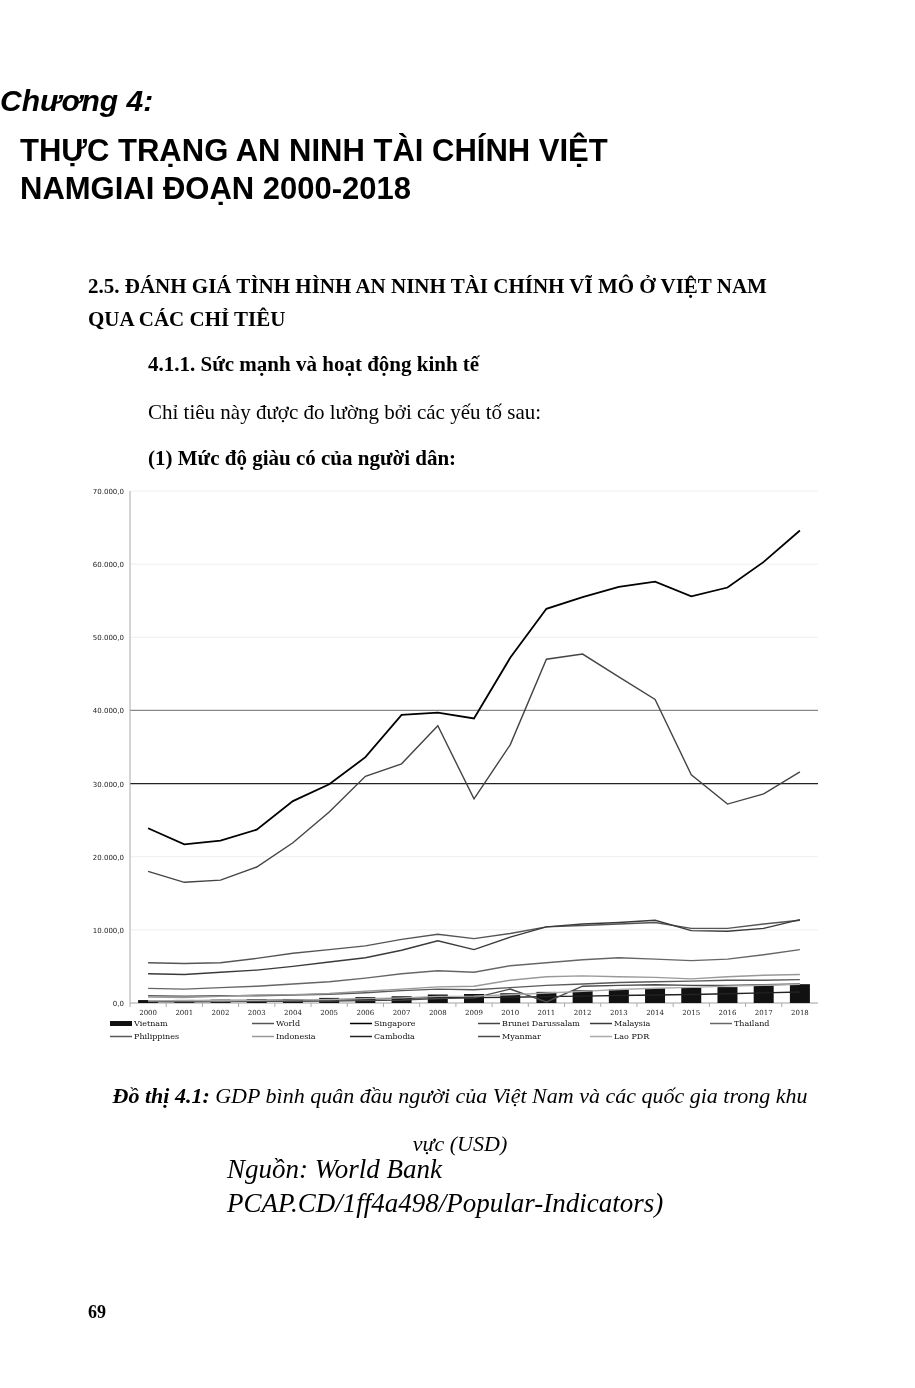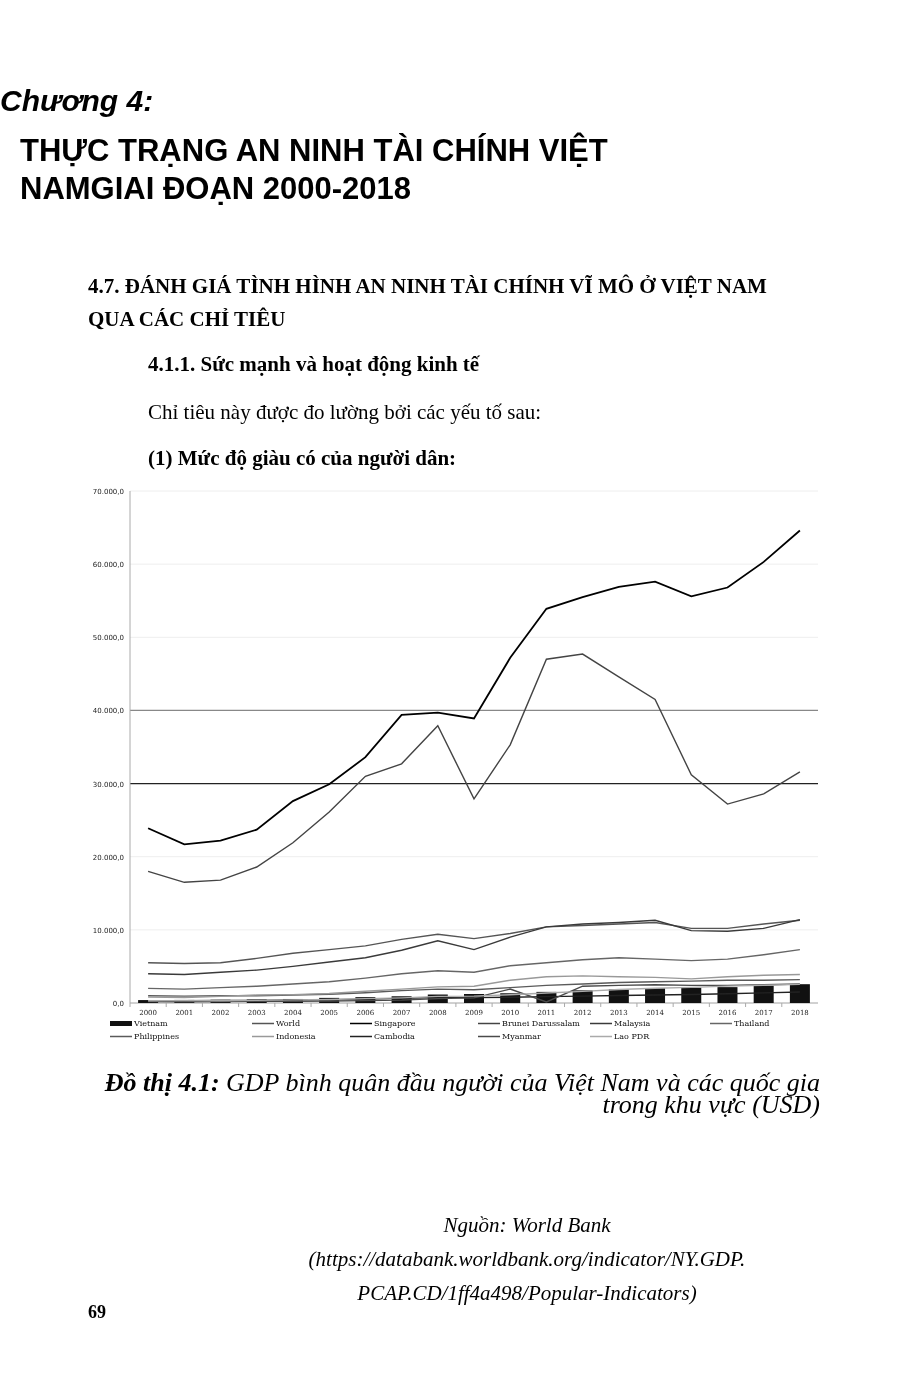--- a/index.html
+++ b/index.html
@@ -6,35 +6,35 @@
   body{width:915px;height:1388px;position:relative;overflow:hidden;color:#000;}
   .chapter{position:absolute;left:0;width:915px;text-align:left;font-family:"Liberation Sans",sans-serif;font-weight:bold;}
   .ch-num{top:84px;font-size:30px;font-style:italic;}
   .ch-title{top:132px;font-size:31px;line-height:38px;padding-left:20px;}
   .serif{font-family:"Liberation Serif",serif;}
   .h1{position:absolute;left:88px;top:270px;width:720px;font-size:21px;font-weight:bold;line-height:33px;}
   .h2{position:absolute;left:148px;top:352px;font-size:21px;font-weight:bold;}
   .p{position:absolute;left:148px;top:400px;font-size:21px;}
   .h3{position:absolute;left:148px;top:446px;font-size:21px;font-weight:bold;text-align:right;}
   #chart{position:absolute;left:80px;top:482px;width:760px;height:580px;}
-  .caption{position:absolute;left:100px;top:1072px;width:720px;text-align:right;font-size:26px;font-style:italic;line-height:22px;}
+  .caption{position:absolute;left:100px;top:1072px;width:720px;text-align:center;font-size:22px;font-style:italic;line-height:48px;}
   .caption b{font-weight:bold;}
-  .source{position:absolute;right:88px;top:1208px;width:600px;text-align:center;font-size:21px;font-style:italic;line-height:34px;}
+  .source{position:absolute;right:88px;top:1152px;width:600px;text-align:left;font-size:27px;font-style:italic;line-height:34px;}
   .pagenum{position:absolute;left:88px;top:1302px;font-size:18px;font-weight:bold;}
 </style>
 </head>
 <body>
 
 <div class="chapter ch-num">Chương 4:</div>
 <div class="chapter ch-title">
   <div>THỰC TRẠNG AN NINH TÀI CHÍNH VIỆT</div>
   <div>NAMGIAI ĐOẠN 2000-2018</div>
 </div>
 
-<div class="h1 serif">4.7. ĐÁNH GIÁ TÌNH HÌNH AN NINH TÀI CHÍNH VĨ MÔ Ở VIỆT NAM QUA CÁC CHỈ TIÊU</div>
+<div class="h1 serif">2.5. ĐÁNH GIÁ TÌNH HÌNH AN NINH TÀI CHÍNH VĨ MÔ Ở VIỆT NAM QUA CÁC CHỈ TIÊU</div>
 <div class="h2 serif">4.1.1. Sức mạnh và hoạt động kinh tế</div>
 <div class="p serif">Chỉ tiêu này được đo lường bởi các yếu tố sau:</div>
 <div class="h3 serif">(1) Mức độ giàu có của người dân:</div>
 
 <svg id="chart" viewBox="0 0 760 580" xmlns="http://www.w3.org/2000/svg">
     <line x1="50" x2="738" y1="521" y2="521" stroke="#eeeeee" stroke-width="1"></line>
     <text x="44" y="524" text-anchor="end" font-size="7" font-family="&quot;DejaVu Sans&quot;, sans-serif" fill="#222">0,0</text>
     <line x1="50" x2="738" y1="447.8571428571429" y2="447.8571428571429" stroke="#eeeeee" stroke-width="1"></line>
     <text x="44" y="450.8571428571429" text-anchor="end" font-size="7" font-family="&quot;DejaVu Sans&quot;, sans-serif" fill="#222">10.000,0</text>
     <line x1="50" x2="738" y1="374.7142857142857" y2="374.7142857142857" stroke="#eeeeee" stroke-width="1"></line>
@@ -139,17 +139,16 @@
     <line x1="398" x2="420" y1="554.5" y2="554.5" stroke="#4a4a4a" stroke-width="1.5"></line>
     <text x="422" y="557" font-size="8" font-family="&quot;DejaVu Serif&quot;, serif" fill="#111">Myanmar</text>
     <line x1="510" x2="532" y1="554.5" y2="554.5" stroke="#aaaaaa" stroke-width="1.5"></line>
     <text x="534" y="557" font-size="8" font-family="&quot;DejaVu Serif&quot;, serif" fill="#111">Lao PDR</text>
   </svg>
 
 <div class="caption serif"><b>Đồ thị 4.1:</b><span> GDP bình quân đầu người của Việt Nam và các quốc gia trong khu vực (USD)</span></div>
 
 <div class="source serif">
   <div>Nguồn: World Bank</div>
-  <div>(https://databank.worldbank.org/indicator/NY.GDP.</div>
   <div>PCAP.CD/1ff4a498/Popular-Indicators)</div>
 </div>
 
 <div class="pagenum serif">69</div>
 
 </body></html>

